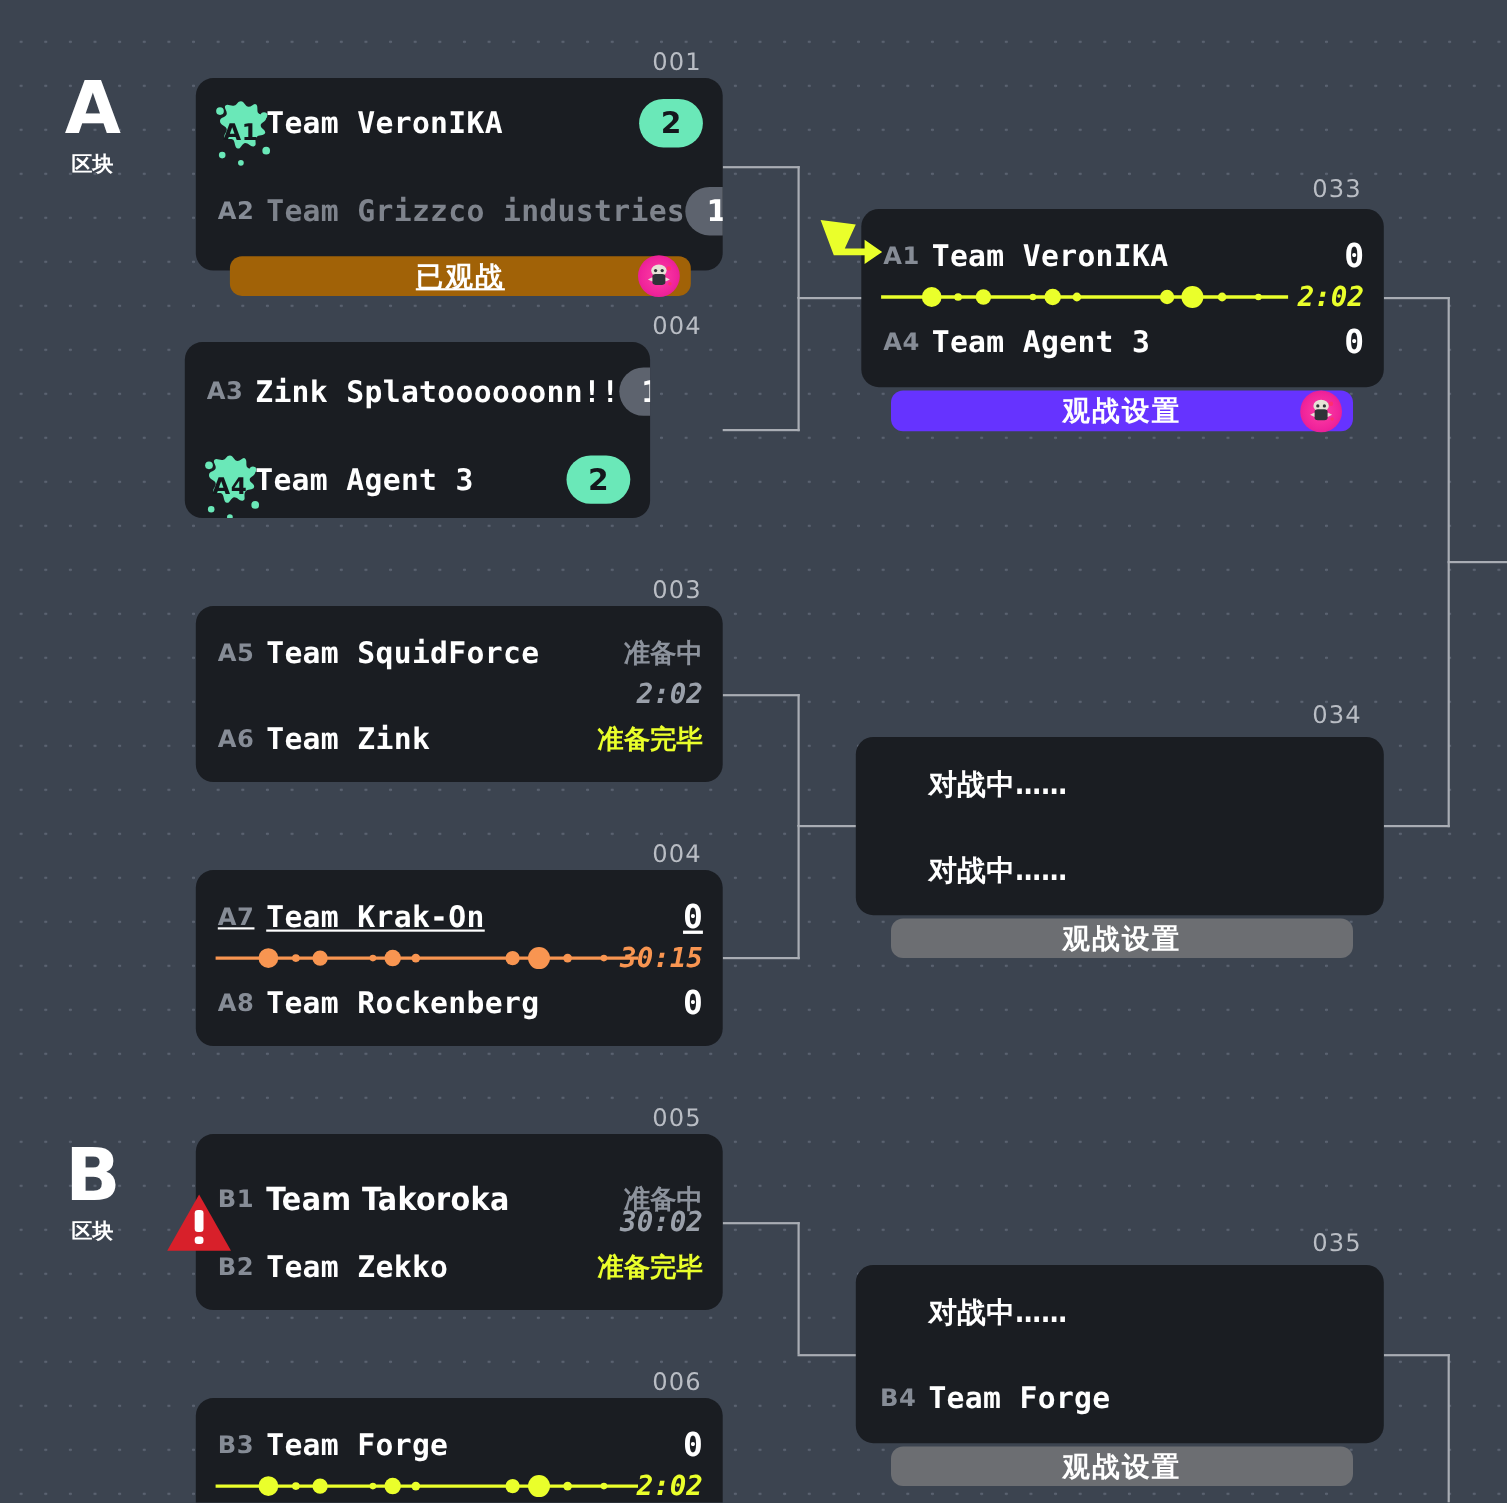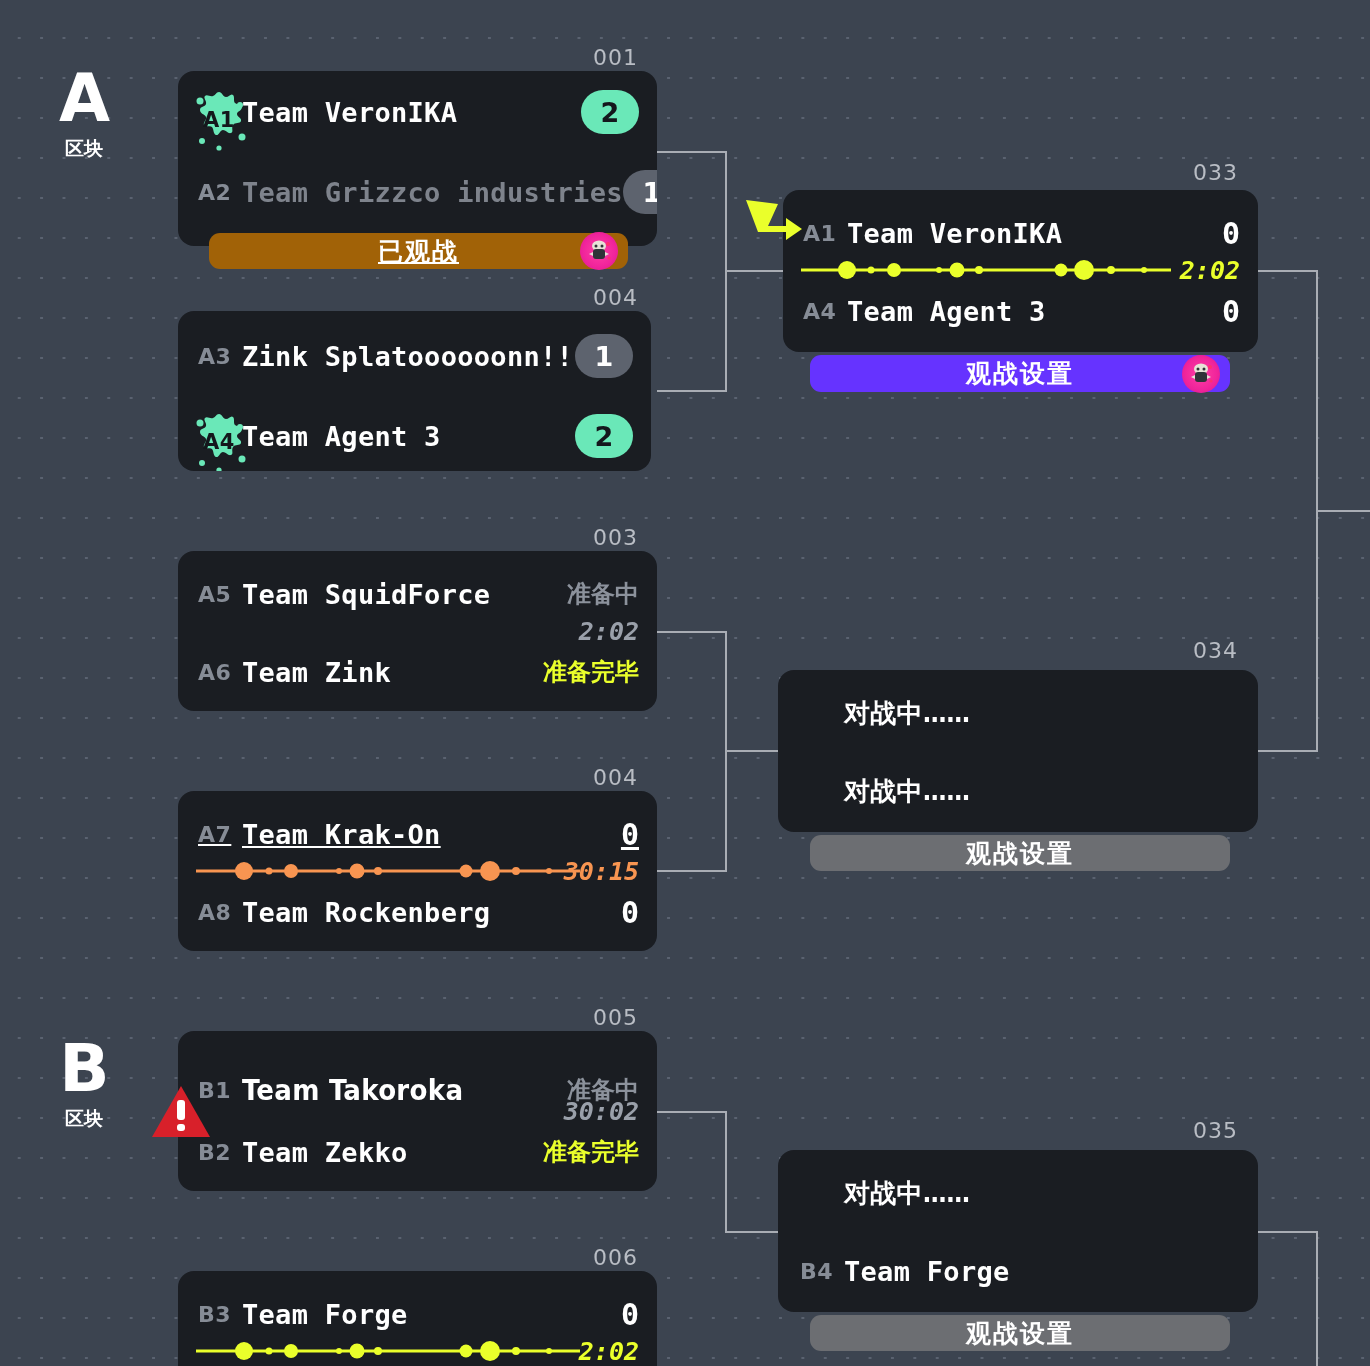--- a/index.html
+++ b/index.html
@@ -191,21 +191,21 @@
           <circle cx="18" cy="10" r="1.5" fill="#2f3338"></circle>
           <path d="M5 18 L9 16 L9 20 Z" fill="#e6e2d6"></path>
           <path d="M25 18 L21 16 L21 20 Z" fill="#e6e2d6"></path>
           <circle cx="24" cy="8" r="2" fill="#ff2f6e"></circle>
           <circle cx="25" cy="22" r="1.6" fill="#ff2f6e"></circle>
         </svg>
     </span>
   </div>
 
   <div class="mid" style="left:500px;top:285px;width:138px;">004</div>
-  <div class="card" style="left:178px;top:311px;width:473px;height:160px;">
+  <div class="card" style="left:168px;top:311px;width:423px;height:160px;">
     <div class="row" style="top:18px;">
       <div class="seed">A3</div>
       <div class="tname">Zink Splatoooooonn!!</div>
       <div class="pill lose">1</div>
     </div>
     <div class="row" style="top:98px;">
       <div class="seed invis">A4</div>
       <div class="tname">Team Agent 3</div>
       <div class="pill win">2</div>
     </div>

